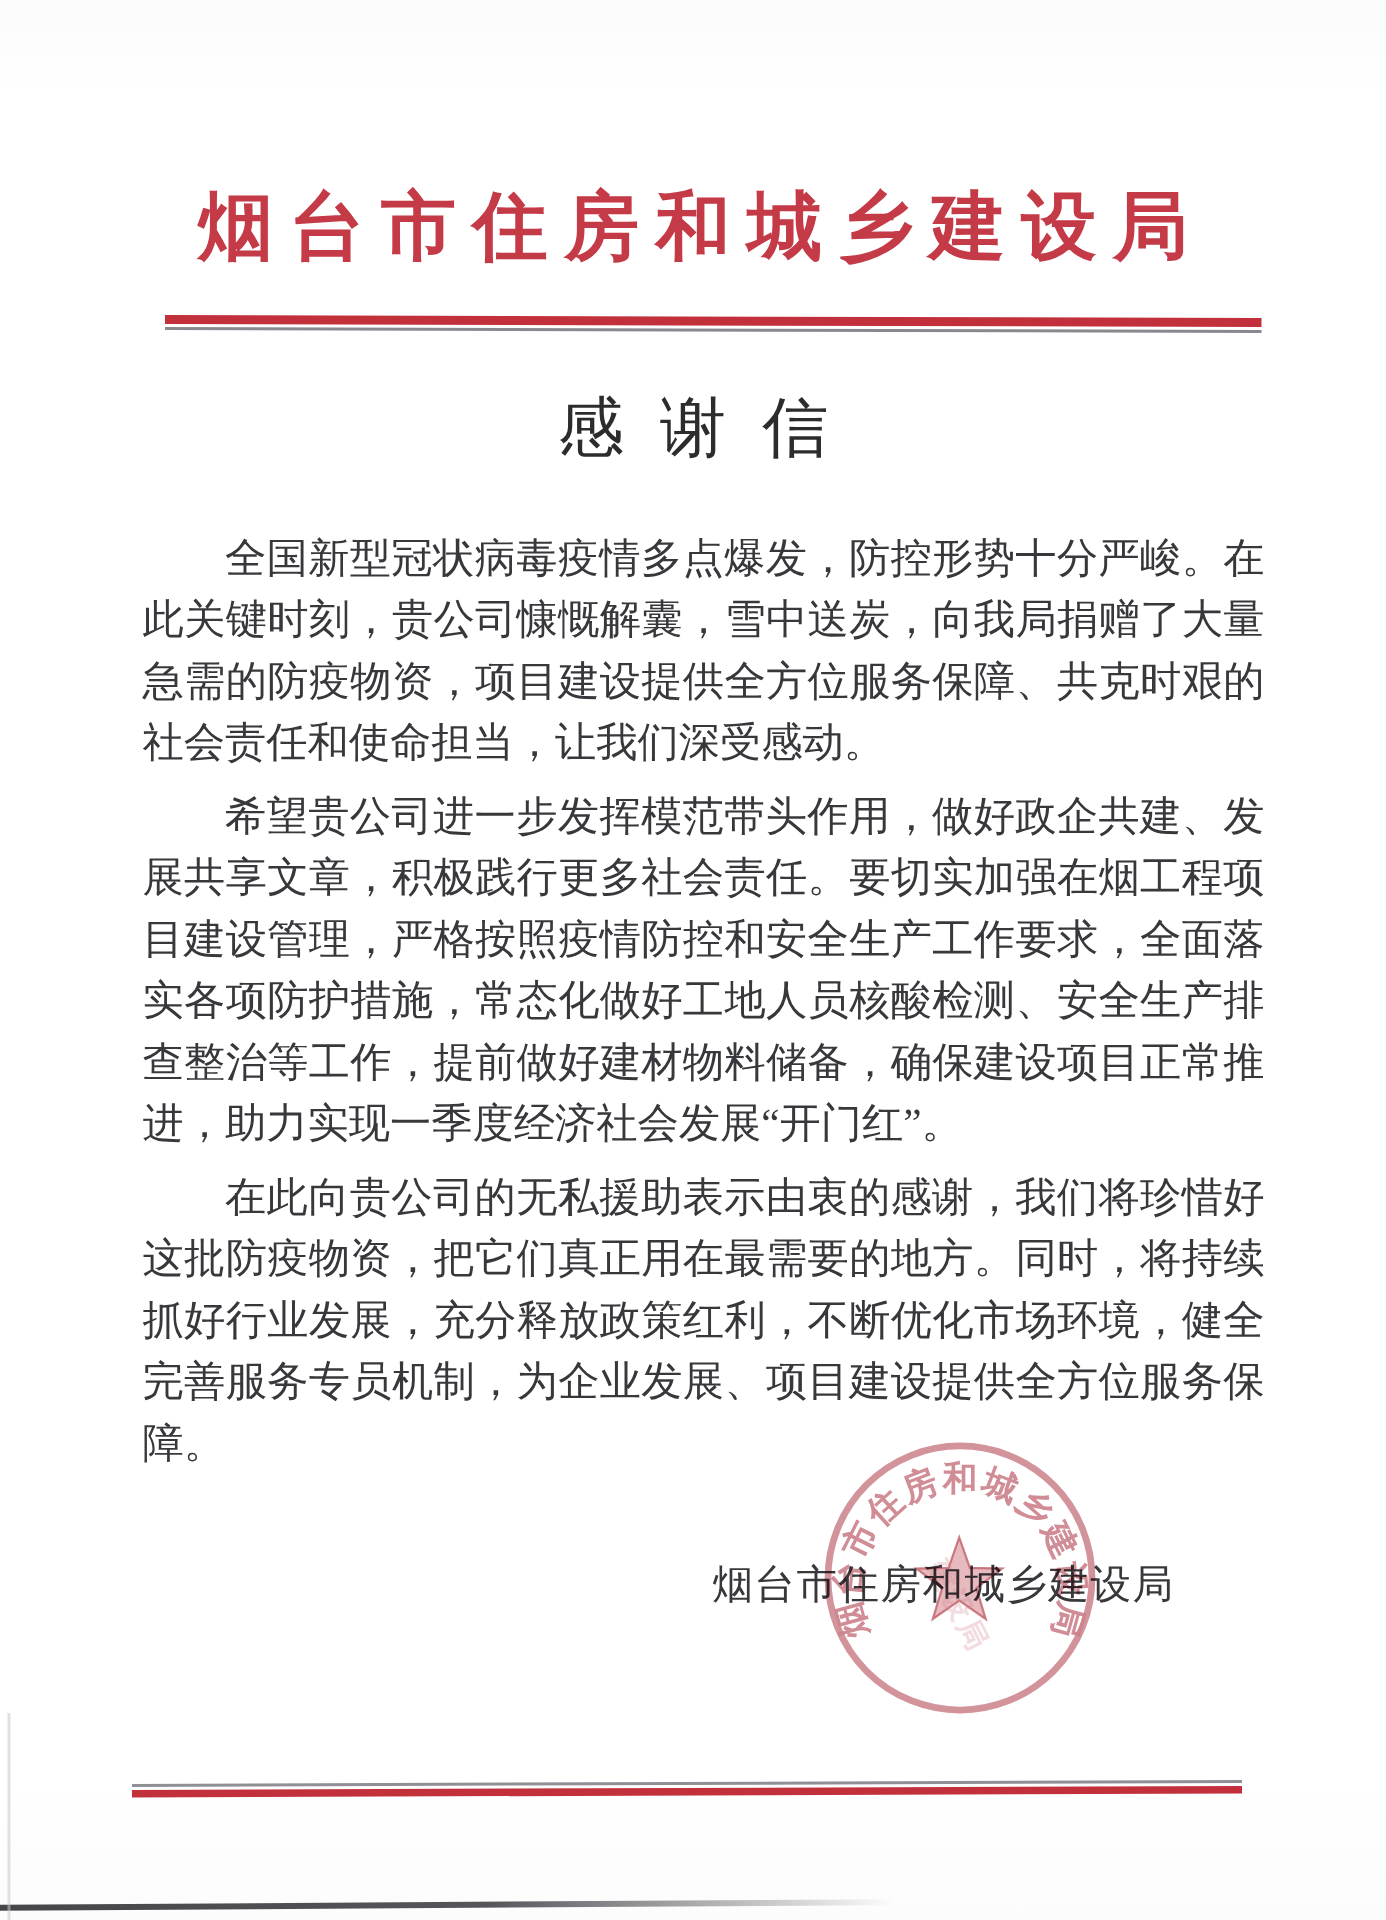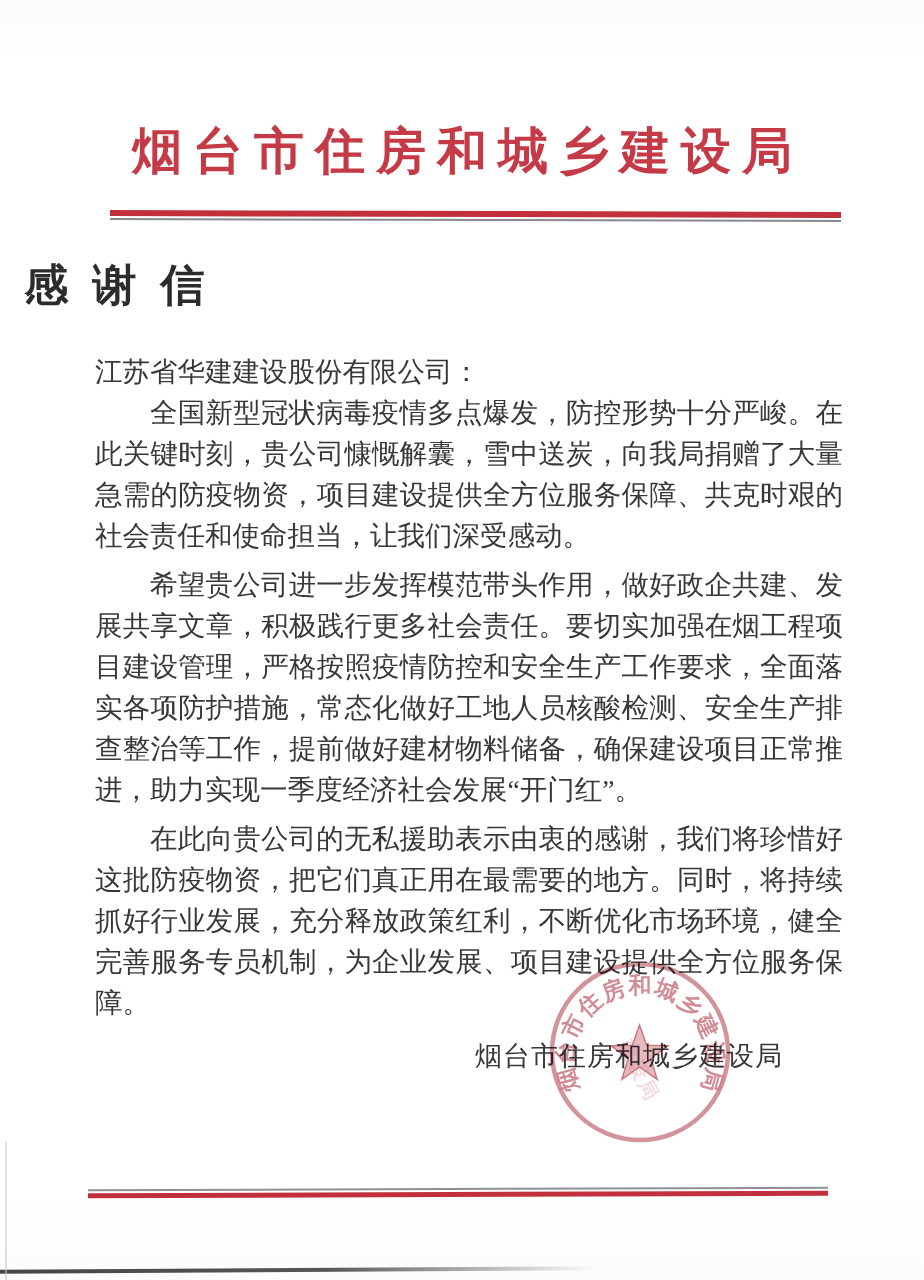--- a/index.html
+++ b/index.html
@@ -32,23 +32,23 @@
     left: 110px; top: 211px; width: 731px;
     transform: rotate(0.15deg);
   }
   .rule-top .red  { height: 6px; background: var(--rule-red, #c2303c); }
   .rule-top .gap  { height: 2px; }
   .rule-top .dark { height: 2px; background: var(--rule-dark, #73737a); opacity: .85; }
   
   .letter-title {
     position: absolute;
     top: 256px; left: 0; width: 924px;
-    text-align: left;
+    text-align: center;
     font-size: 44px;
-    font-weight: bold;
+    font-weight: normal;
     letter-spacing: 0.55em;
     padding-left: 0.55em;
     box-sizing: border-box;
     color: #2c2c2f;
     white-space: nowrap;
   }
   
   .letter-body {
     position: absolute;
     left: 95px; top: 351px; width: 748px;
@@ -123,21 +123,20 @@
 
   <div class="rule-top">
     <div class="red"></div>
     <div class="gap"></div>
     <div class="dark"></div>
   </div>
 
   <div class="letter-title">感谢信</div>
 
   <div class="letter-body">
-    <p class="recipient">江苏省华建建设股份有限公司：</p>
     <p class="para">全国新型冠状病毒疫情多点爆发，防控形势十分严峻。在此关键时刻，贵公司慷慨解囊，雪中送炭，向我局捐赠了大量急需的防疫物资，项目建设提供全方位服务保障、共克时艰的社会责任和使命担当，让我们深受感动。</p>
     <p class="para">希望贵公司进一步发挥模范带头作用，做好政企共建、发展共享文章，积极践行更多社会责任。要切实加强在烟工程项目建设管理，严格按照疫情防控和安全生产工作要求，全面落实各项防护措施，常态化做好工地人员核酸检测、安全生产排查整治等工作，提前做好建材物料储备，确保建设项目正常推进，助力实现一季度经济社会发展“开门红”。</p>
     <p class="para">在此向贵公司的无私援助表示由衷的感谢，我们将珍惜好这批防疫物资，把它们真正用在最需要的地方。同时，将持续抓好行业发展，充分释放政策红利，不断优化市场环境，健全完善服务专员机制，为企业发展、项目建设提供全方位服务保障。</p>
   </div>
 
   <div class="signature-block">
     <div class="sig-org">烟台市住房和城乡建设局</div>
   </div>
 
   <div class="seal">

